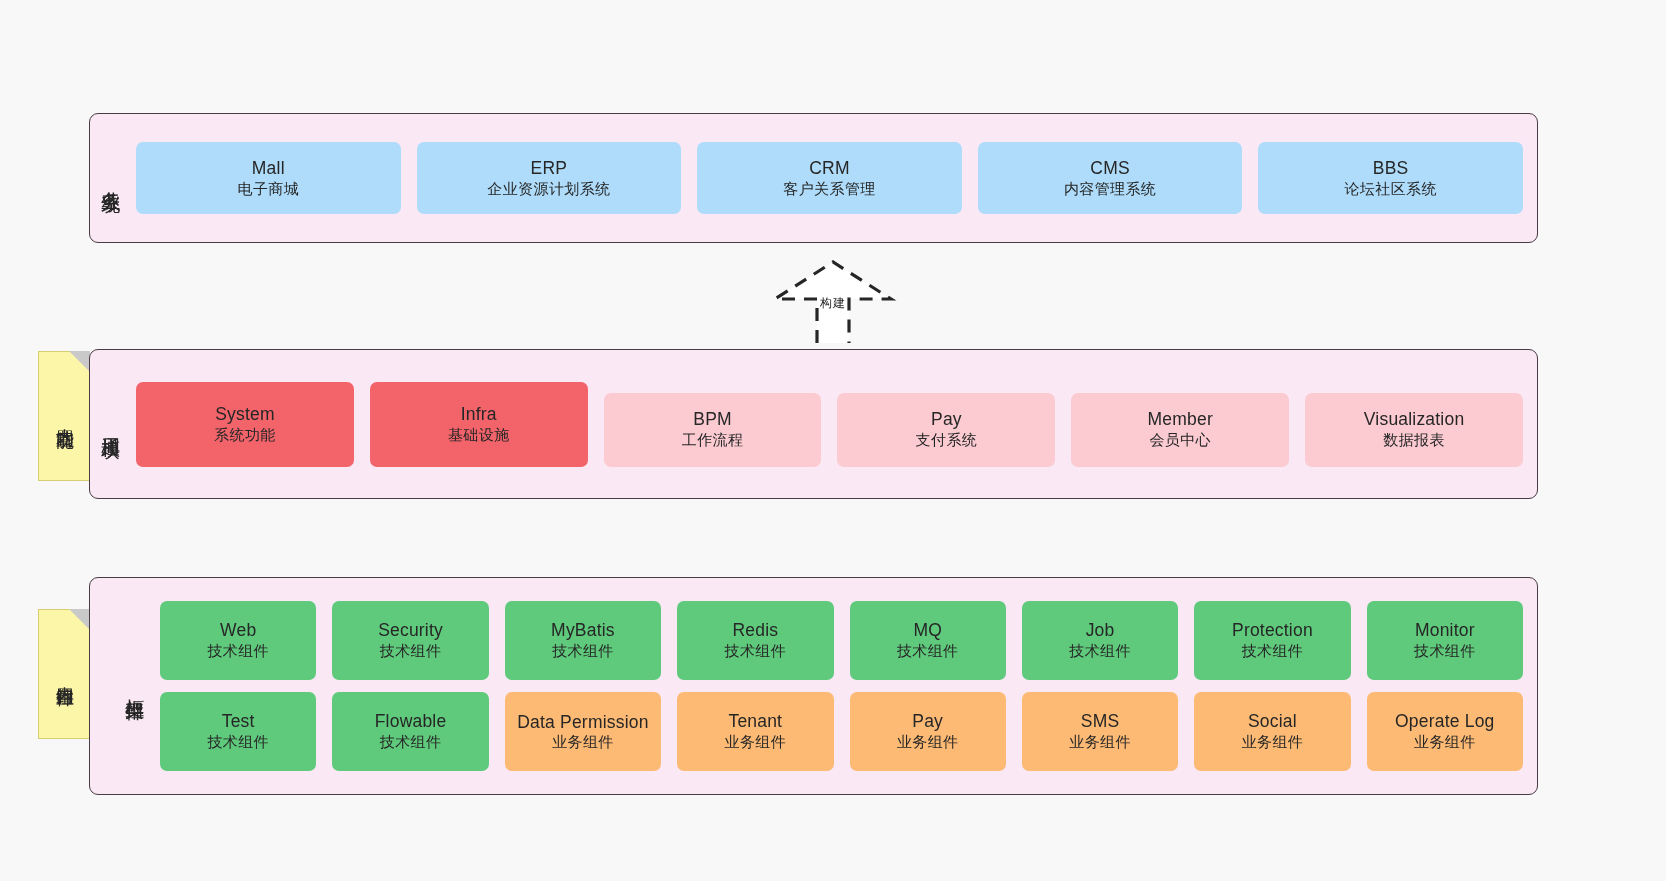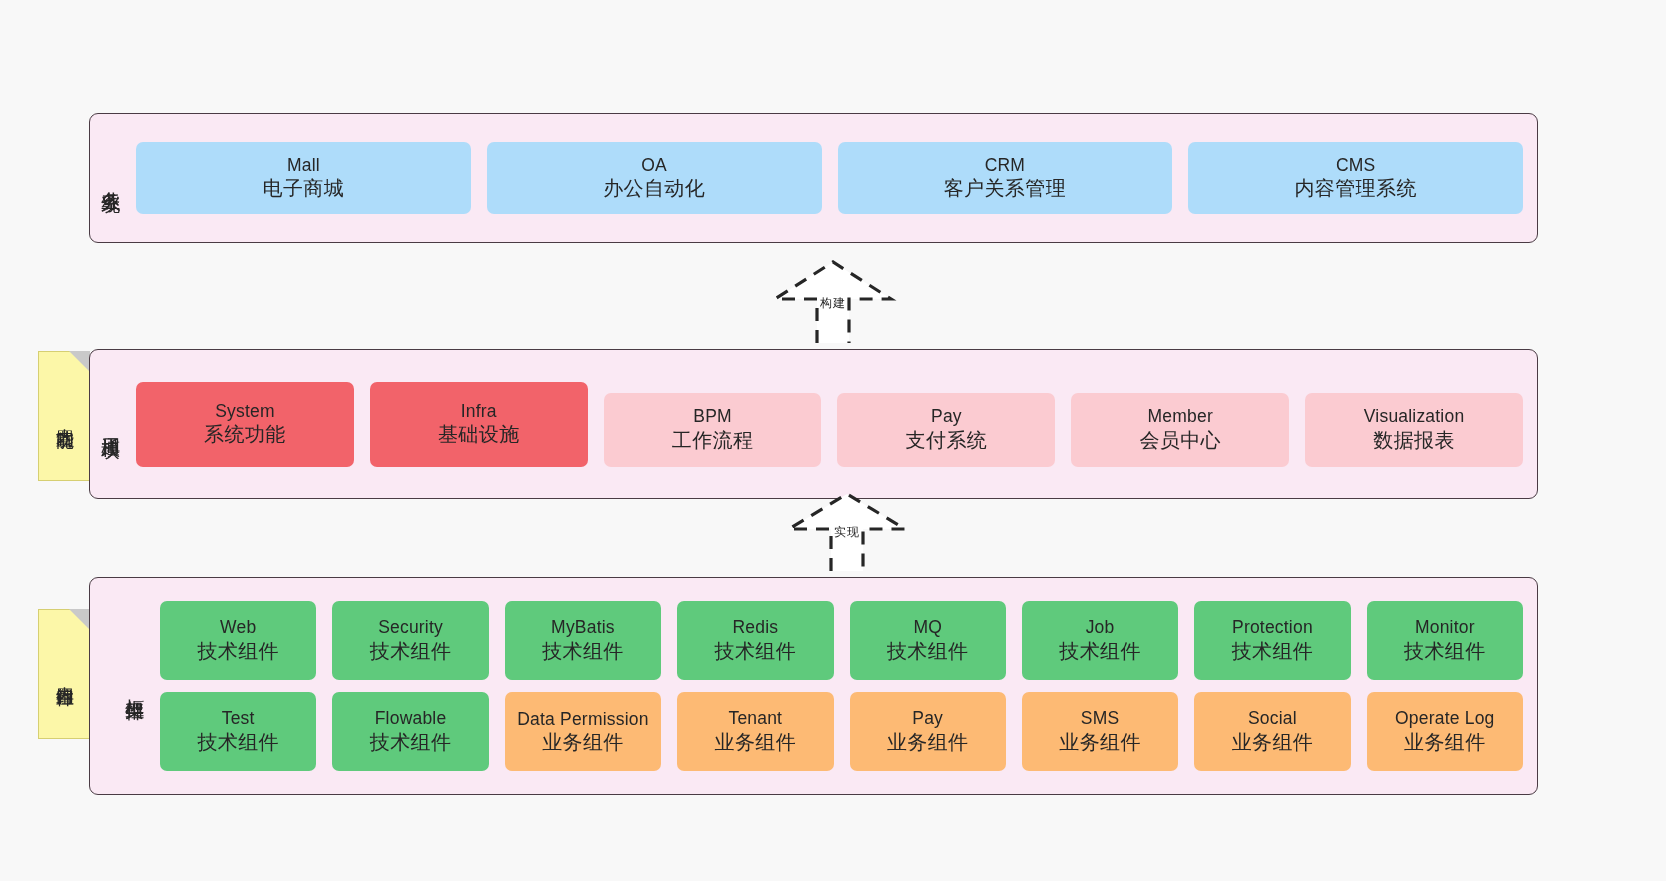--- a/index.html
+++ b/index.html
@@ -77,21 +77,21 @@
     line-height: 1.25;
     padding: 4px 6px;
     box-sizing: border-box;
     user-select: none;
   }
   .card .en {
     font-size: 17.5px;
     letter-spacing: .2px;
   }
   .card .cn {
-    font-size: 20px;
+    font-size: 15px;
     letter-spacing: .4px;
   }
   .card.wrap .en {
     line-height: 1.2;
   }
 
   .c-blue        { background: #aedcfa; }
   .c-red-strong  { background: #f2636a; }
   .c-red-light   { background: #fbcbd1; margin-top: 11px; }
   .c-green-strong{ background: #5fca7c; }
@@ -167,30 +167,34 @@
 
   <div class="layer" id="layer-business">
     <div class="layer-title">业务系统</div>
     <div class="layer-body">
       <div class="row">
         <div class="card c-blue">
           <span class="en">Mall</span>
           <span class="cn">电子商城</span>
         </div>
         <div class="card c-blue">
-          <span class="en">OA</span>
-          <span class="cn">办公自动化</span>
+          <span class="en">ERP</span>
+          <span class="cn">企业资源计划系统</span>
         </div>
         <div class="card c-blue">
           <span class="en">CRM</span>
           <span class="cn">客户关系管理</span>
         </div>
         <div class="card c-blue">
           <span class="en">CMS</span>
           <span class="cn">内容管理系统</span>
+        </div>
+        <div class="card c-blue">
+          <span class="en">BBS</span>
+          <span class="cn">论坛社区系统</span>
         </div>
       </div>
     </div>
   </div>
 
   <div class="arrow" id="arrow-build">
     <svg width="152" height="84" viewBox="0 0 152 84" aria-hidden="true">
       <path d="M 60 84 L 60 40 L 18 40 L 76 3 L 134 40 L 92 40 L 92 84" fill="#ffffff" stroke="#262626" stroke-width="3.2" stroke-dasharray="13 9" stroke-linejoin="miter" stroke-linecap="butt"></path>
     </svg>
     <div class="arrow-label">构建</div>
@@ -225,26 +229,20 @@
           <span class="cn">会员中心</span>
         </div>
         <div class="card c-red-light">
           <span class="en">Visualization</span>
           <span class="cn">数据报表</span>
         </div>
       </div>
     </div>
   </div>
 
-  <div class="arrow" id="arrow-impl">
-    <svg width="152" height="80" viewBox="0 0 152 80" aria-hidden="true">
-      <path d="M 60 80 L 60 38 L 18 38 L 76 3 L 134 38 L 92 38 L 92 80" fill="#ffffff" stroke="#262626" stroke-width="3.2" stroke-dasharray="13 9" stroke-linejoin="miter" stroke-linecap="butt"></path>
-    </svg>
-    <div class="arrow-label">实现</div>
-  </div>
 
   <div class="note" id="note-builtin-comp">
     <span>内置组件</span>
   </div>
 
   <div class="layer" id="layer-framework">
     <div class="layer-title">框架组件</div>
     <div class="layer-body">
 
       <div class="row">

